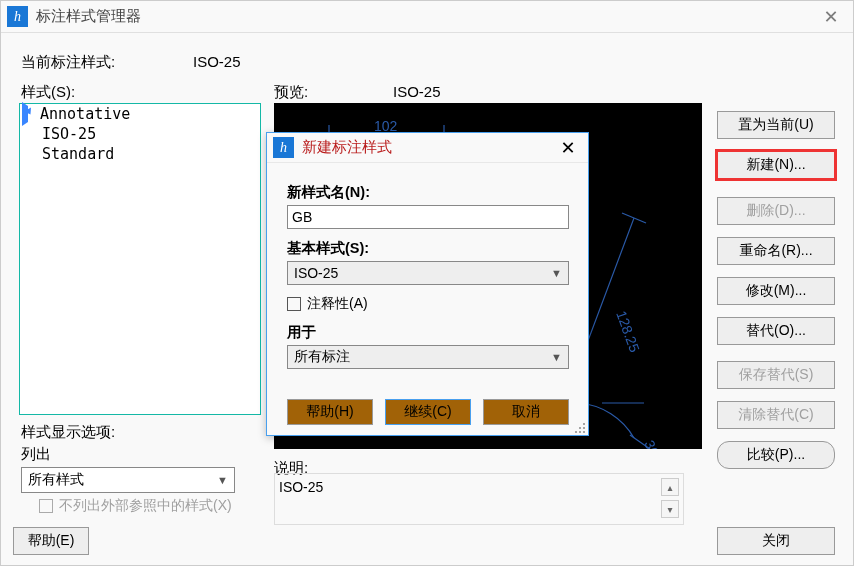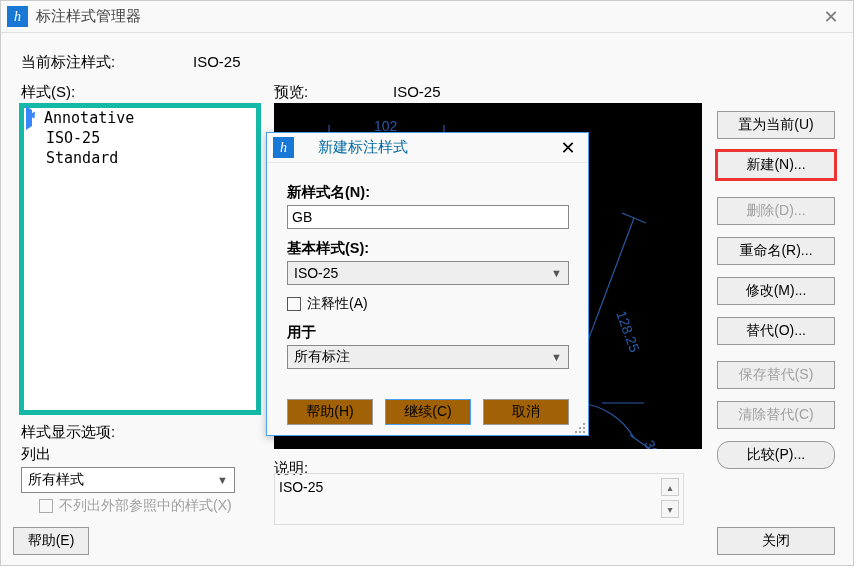--- a/index.html
+++ b/index.html
@@ -20,21 +20,21 @@
   .lbl-cur-val { left: 192px; top: 20px; }
   .lbl-styles { left: 20px; top: 50px; }
   .lbl-preview { left: 273px; top: 50px; }
   .lbl-preview-val { left: 392px; top: 50px; }
   .lbl-disp { left: 20px; top: 390px; }
   .lbl-liechu { left: 20px; top: 412px; }
   .lbl-desc { left: 273px; top: 426px; }
   .lbl-desc-val { left: 278px; top: 446px; font-size: 14px;}
   
   
-  .stylist { position:absolute; left:18px; top:70px; width:242px; height:312px; border:5px solid #14b8a6; background:#fff;}
+  .stylist { position:absolute; left:18px; top:70px; width:242px; height:312px; border:1px solid #14b8a6; background:#fff;}
   .stylist .row { display:flex;align-items:center;height:20px;padding-left:2px;}
   .tri { width:0;height:0;border-left:6px solid #3a86ff;border-top:4px solid transparent;border-bottom:4px solid transparent;margin-right:2px;}
   .tri2{ transform:translateY(-3px) rotate(60deg); position:absolute;left:4px;top:5px;}
   .anicon{position:relative;width:16px;height:16px;}
   .stylist .txt{font-family:monospace;font-size:15px;color:#000;padding-left:2px;}
   .stylist .indent{padding-left:20px;}
 
   
   .preview { position:absolute; left:273px; top:70px; width:428px; height:346px; background:#000; }
   .preview svg{width:100%;height:100%;}
@@ -55,21 +55,21 @@
   
   
   .descbox { position:absolute; left:273px; top:440px; width:410px; height:52px; border:1px solid #ddd; }
   .spin { position:absolute; right:4px; top:4px; width:18px;}
   .spin div{height:18px;border:1px solid #ccc;display:flex;align-items:center;justify-content:center;font-size:10px;color:#666;background:#f5f5f5;margin-bottom:4px;}
 
   
   .modal { position:absolute; left:266px; top:132px; width:323px; height:304px; border:1px solid #489fee; background:#f9f9f9; box-shadow:0 2px 8px rgba(0,0,0,.25);}
   .modal .mtitle{height:30px;display:flex;align-items:center;border-bottom:1px solid #e8e8e8;}
   .modal .mtitle .icon{width:21px;height:21px;margin-left:6px;background:#1977d6;display:flex;align-items:center;justify-content:center;color:#fff;font-style:italic;font-family:serif;font-size:14px;}
-  .modal .mtitle .t{margin-left:24px;font-size:15px;color:#0369a1;}
+  .modal .mtitle .t{margin-left:8px;font-size:15px;color:#b91c1c;}
   .modal .mtitle .x{margin-left:auto;width:40px;height:30px;display:flex;align-items:center;justify-content:center;color:#000;font-size:18px;}
   .mbody{position:absolute;left:0;top:30px;right:0;bottom:0;}
   .mlbl{position:absolute;font-size:14.5px;color:#000;font-weight:bold;}
   .inp{position:absolute;border:1px solid #888;background:#fff;height:24px;padding-left:4px;font-family:monospace;font-size:14px;display:flex;align-items:center;}
   .sel{position:absolute;border:1px solid #888;background:#eee;height:24px;padding-left:6px;font-family:monospace;font-size:14px;display:flex;align-items:center;}
   .sel .arr{margin-left:auto;margin-right:6px;font-size:11px;color:#555;}
   .mchk{position:absolute;display:flex;align-items:center;justify-content:center;}
   .mchk .box{width:14px;height:14px;border:1px solid #555;margin-right:6px;}
   .mbtn{position:absolute;width:86px;height:26px;border:1px solid #999;background:#a16207;display:flex;align-items:center;justify-content:center;font-size:14px;}
   .mbtn.def{border:1px solid #489fee;}

